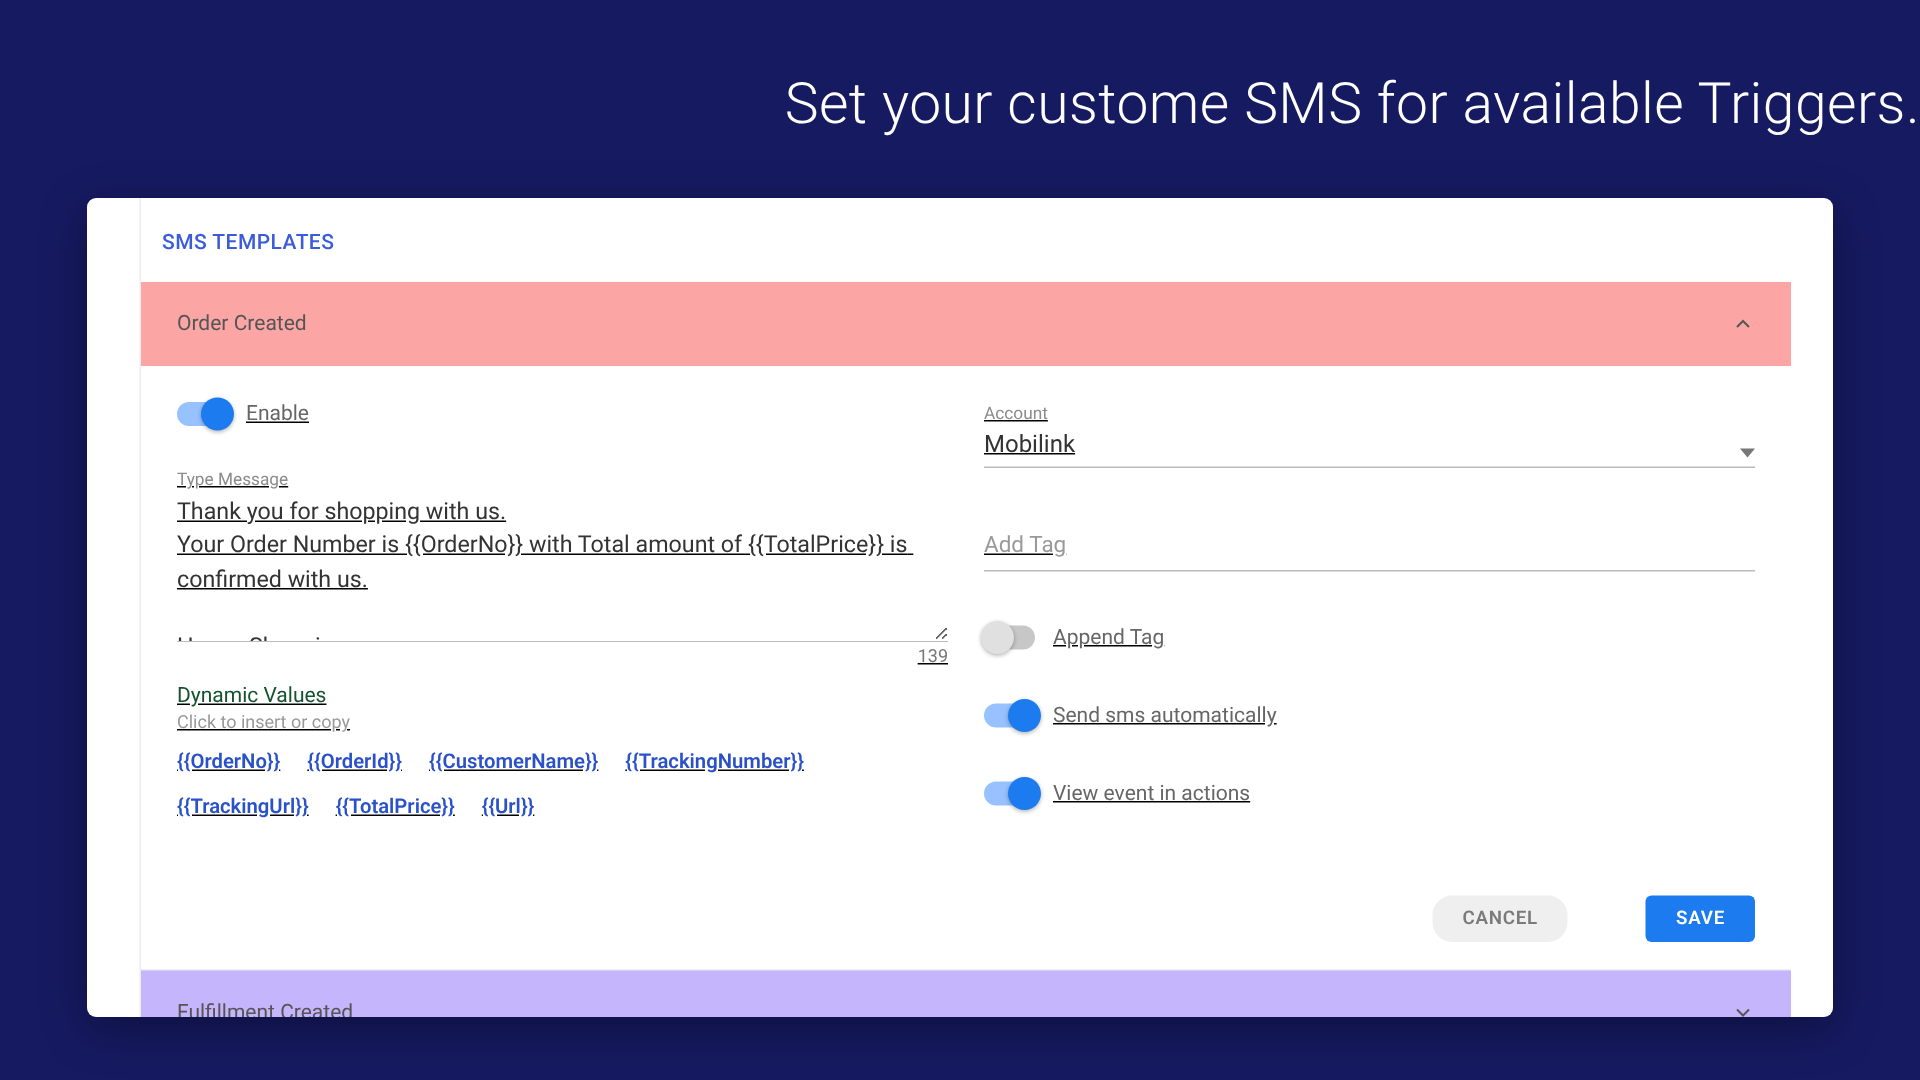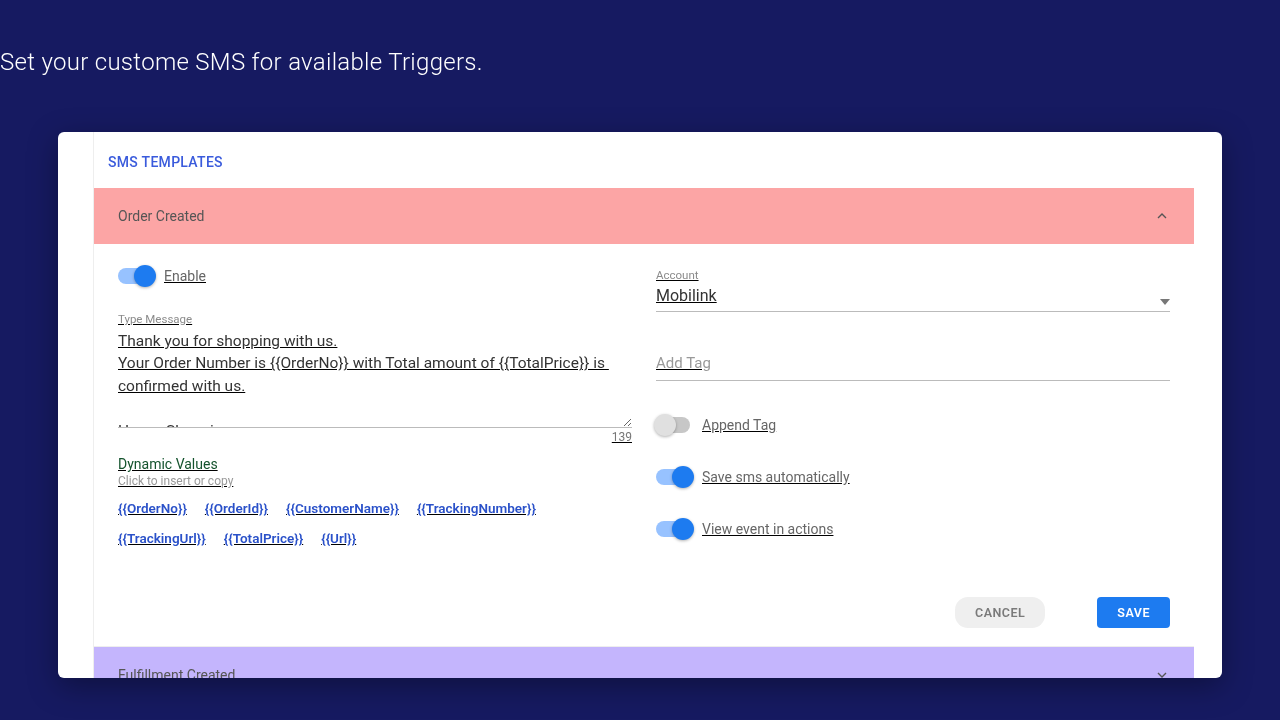--- a/index.html
+++ b/index.html
@@ -1,17 +1,17 @@
 <!DOCTYPE html>
 <html><head>
 <meta charset="utf-8">
 <style>
   * { margin: 0; padding: 0; box-sizing: border-box; font-family: -apple-system, BlinkMacSystemFont, "Segoe UI", Roboto, sans-serif; }
   body { background: #161a61; width: 1280px; height: 720px; overflow: hidden; position: relative; }
-  .page-title { color: #fff; text-align: left; font-size: 24px; font-weight: 300; padding-top: 48px; letter-spacing: .3px; }
+  .page-title { color: #fff; text-align: right; font-size: 38px; font-weight: 300; padding-top: 48px; letter-spacing: .3px; }
   .card { position: absolute; top: 132px; left: 58px; right: 58px; bottom: 42px; background: #fff; border-radius: 6px; box-shadow: 0 8px 30px rgba(0,0,0,.35); overflow: hidden; display: flex; }
   .left-gutter { width: 36px; border-right: 1px solid #eee; flex-shrink: 0; }
   .content { flex: 1; display: flex; flex-direction: column; }
   .section-title { color: #3a5bdc; font-size: 14px; font-weight: 500; padding: 22px 14px 18px; letter-spacing: .3px; }
   .accordion-header { background: #fca5a5; display: flex; align-items: center; justify-content: space-between; padding: 20px 24px; cursor: pointer; }
   .accordion-header .label { color: #555; font-size: 14px; }
   .chev { width: 16px; height: 16px; display: inline-block; }
   .chev svg { width: 100%; height: 100%; stroke: #555; stroke-width: 2; fill: none; }
   .panel { display: flex; gap: 24px; padding: 24px; text-decoration: underline; }
   .col { flex: 1; display: flex; flex-direction: column; }
@@ -112,21 +112,21 @@
               <div class="track"></div>
               <div class="thumb"></div>
             </div>
           <span class="lbl">Append Tag</span>
         </div>
         <div class="toggle-row">
           <div class="toggle on">
               <div class="track"></div>
               <div class="thumb"></div>
             </div>
-          <span class="lbl">Save sms automatically</span>
+          <span class="lbl">Send sms automatically</span>
         </div>
         <div class="toggle-row">
           <div class="toggle on">
               <div class="track"></div>
               <div class="thumb"></div>
             </div>
           <span class="lbl">View event in actions</span>
         </div>
       </div>
     </div>

